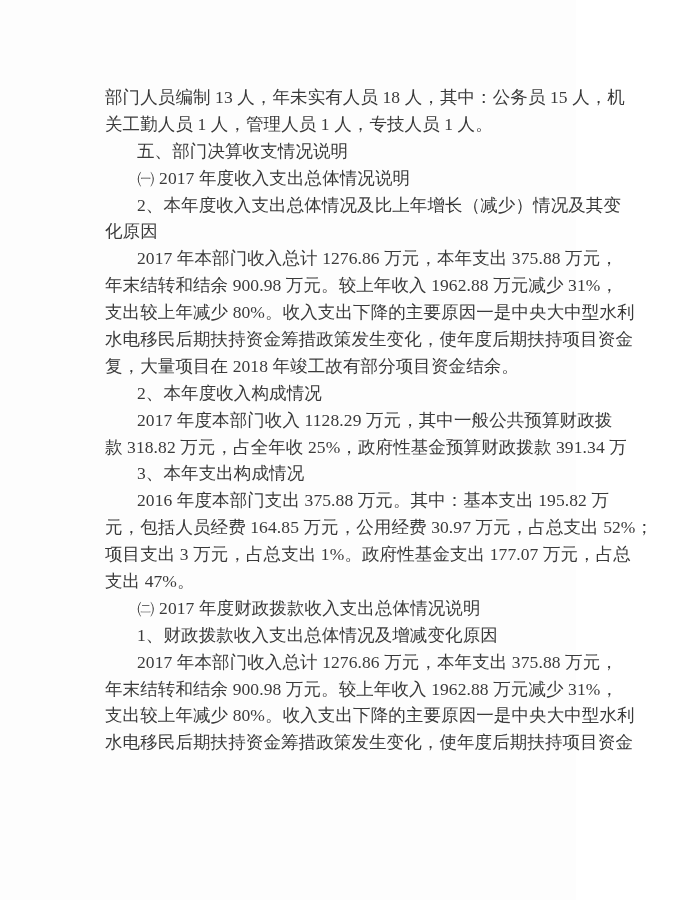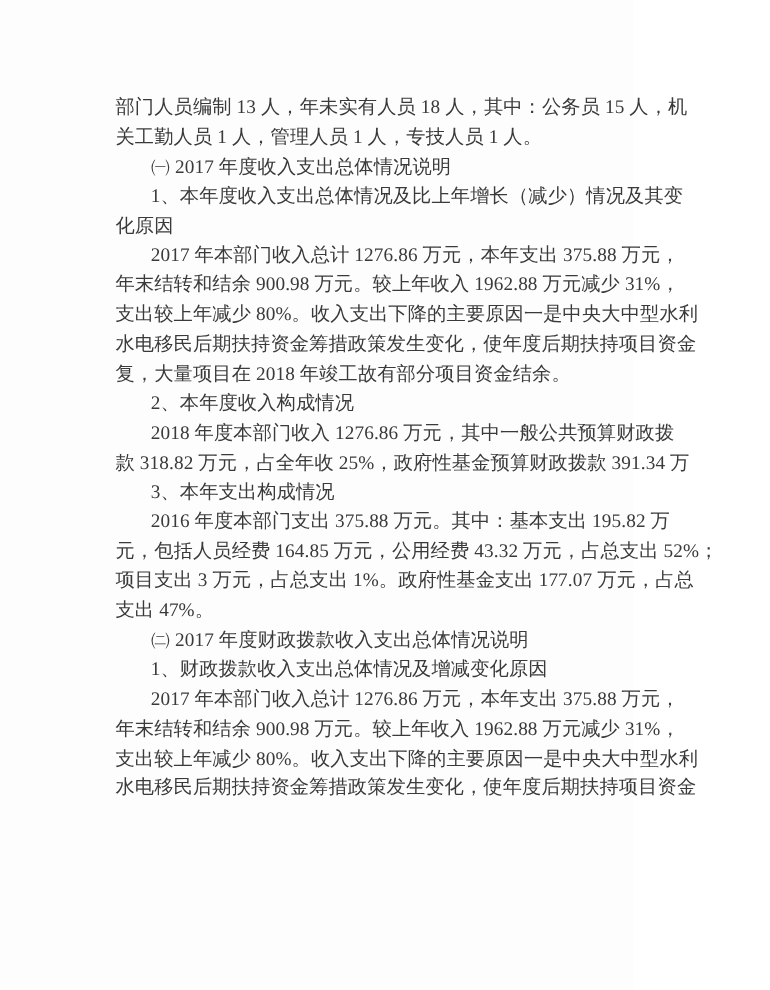--- a/index.html
+++ b/index.html
@@ -34,34 +34,35 @@
     padding-left: 32px;
   }
 </style>
 </head>
 <body>
 
 <div class="page" style="background: rgb(253, 253, 253);">
   <div class="textblock" style="color: rgb(58, 58, 58);">
       <div class="line">部门人员编制 13 人，年未实有人员 18 人，其中：公务员 15 人，机</div>
       <div class="line">关工勤人员 1 人，管理人员 1 人，专技人员 1 人。</div>
+      <div class="line indent">五、部门决算收支情况说明</div>
       <div class="line indent">㈠ 2017 年度收入支出总体情况说明</div>
-      <div class="line indent">1、本年度收入支出总体情况及比上年增长（减少）情况及其变</div>
+      <div class="line indent">2、本年度收入支出总体情况及比上年增长（减少）情况及其变</div>
       <div class="line">化原因</div>
       <div class="line indent">2017 年本部门收入总计 1276.86 万元，本年支出 375.88 万元，</div>
       <div class="line">年末结转和结余 900.98 万元。较上年收入 1962.88 万元减少 31%，</div>
       <div class="line">支出较上年减少 80%。收入支出下降的主要原因一是中央大中型水利</div>
       <div class="line">水电移民后期扶持资金筹措政策发生变化，使年度后期扶持项目资金</div>
       <div class="line">复，大量项目在 2018 年竣工故有部分项目资金结余。</div>
       <div class="line indent">2、本年度收入构成情况</div>
-      <div class="line indent">2018 年度本部门收入 1276.86 万元，其中一般公共预算财政拨</div>
+      <div class="line indent">2017 年度本部门收入 1128.29 万元，其中一般公共预算财政拨</div>
       <div class="line">款 318.82 万元，占全年收 25%，政府性基金预算财政拨款 391.34 万</div>
       <div class="line indent">3、本年支出构成情况</div>
       <div class="line indent">2016 年度本部门支出 375.88 万元。其中：基本支出 195.82 万</div>
-      <div class="line">元，包括人员经费 164.85 万元，公用经费 43.32 万元，占总支出 52%；</div>
+      <div class="line">元，包括人员经费 164.85 万元，公用经费 30.97 万元，占总支出 52%；</div>
       <div class="line">项目支出 3 万元，占总支出 1%。政府性基金支出 177.07 万元，占总</div>
       <div class="line">支出 47%。</div>
       <div class="line indent">㈡ 2017 年度财政拨款收入支出总体情况说明</div>
       <div class="line indent">1、财政拨款收入支出总体情况及增减变化原因</div>
       <div class="line indent">2017 年本部门收入总计 1276.86 万元，本年支出 375.88 万元，</div>
       <div class="line">年末结转和结余 900.98 万元。较上年收入 1962.88 万元减少 31%，</div>
       <div class="line">支出较上年减少 80%。收入支出下降的主要原因一是中央大中型水利</div>
       <div class="line">水电移民后期扶持资金筹措政策发生变化，使年度后期扶持项目资金</div>
     </div>
 </div>

